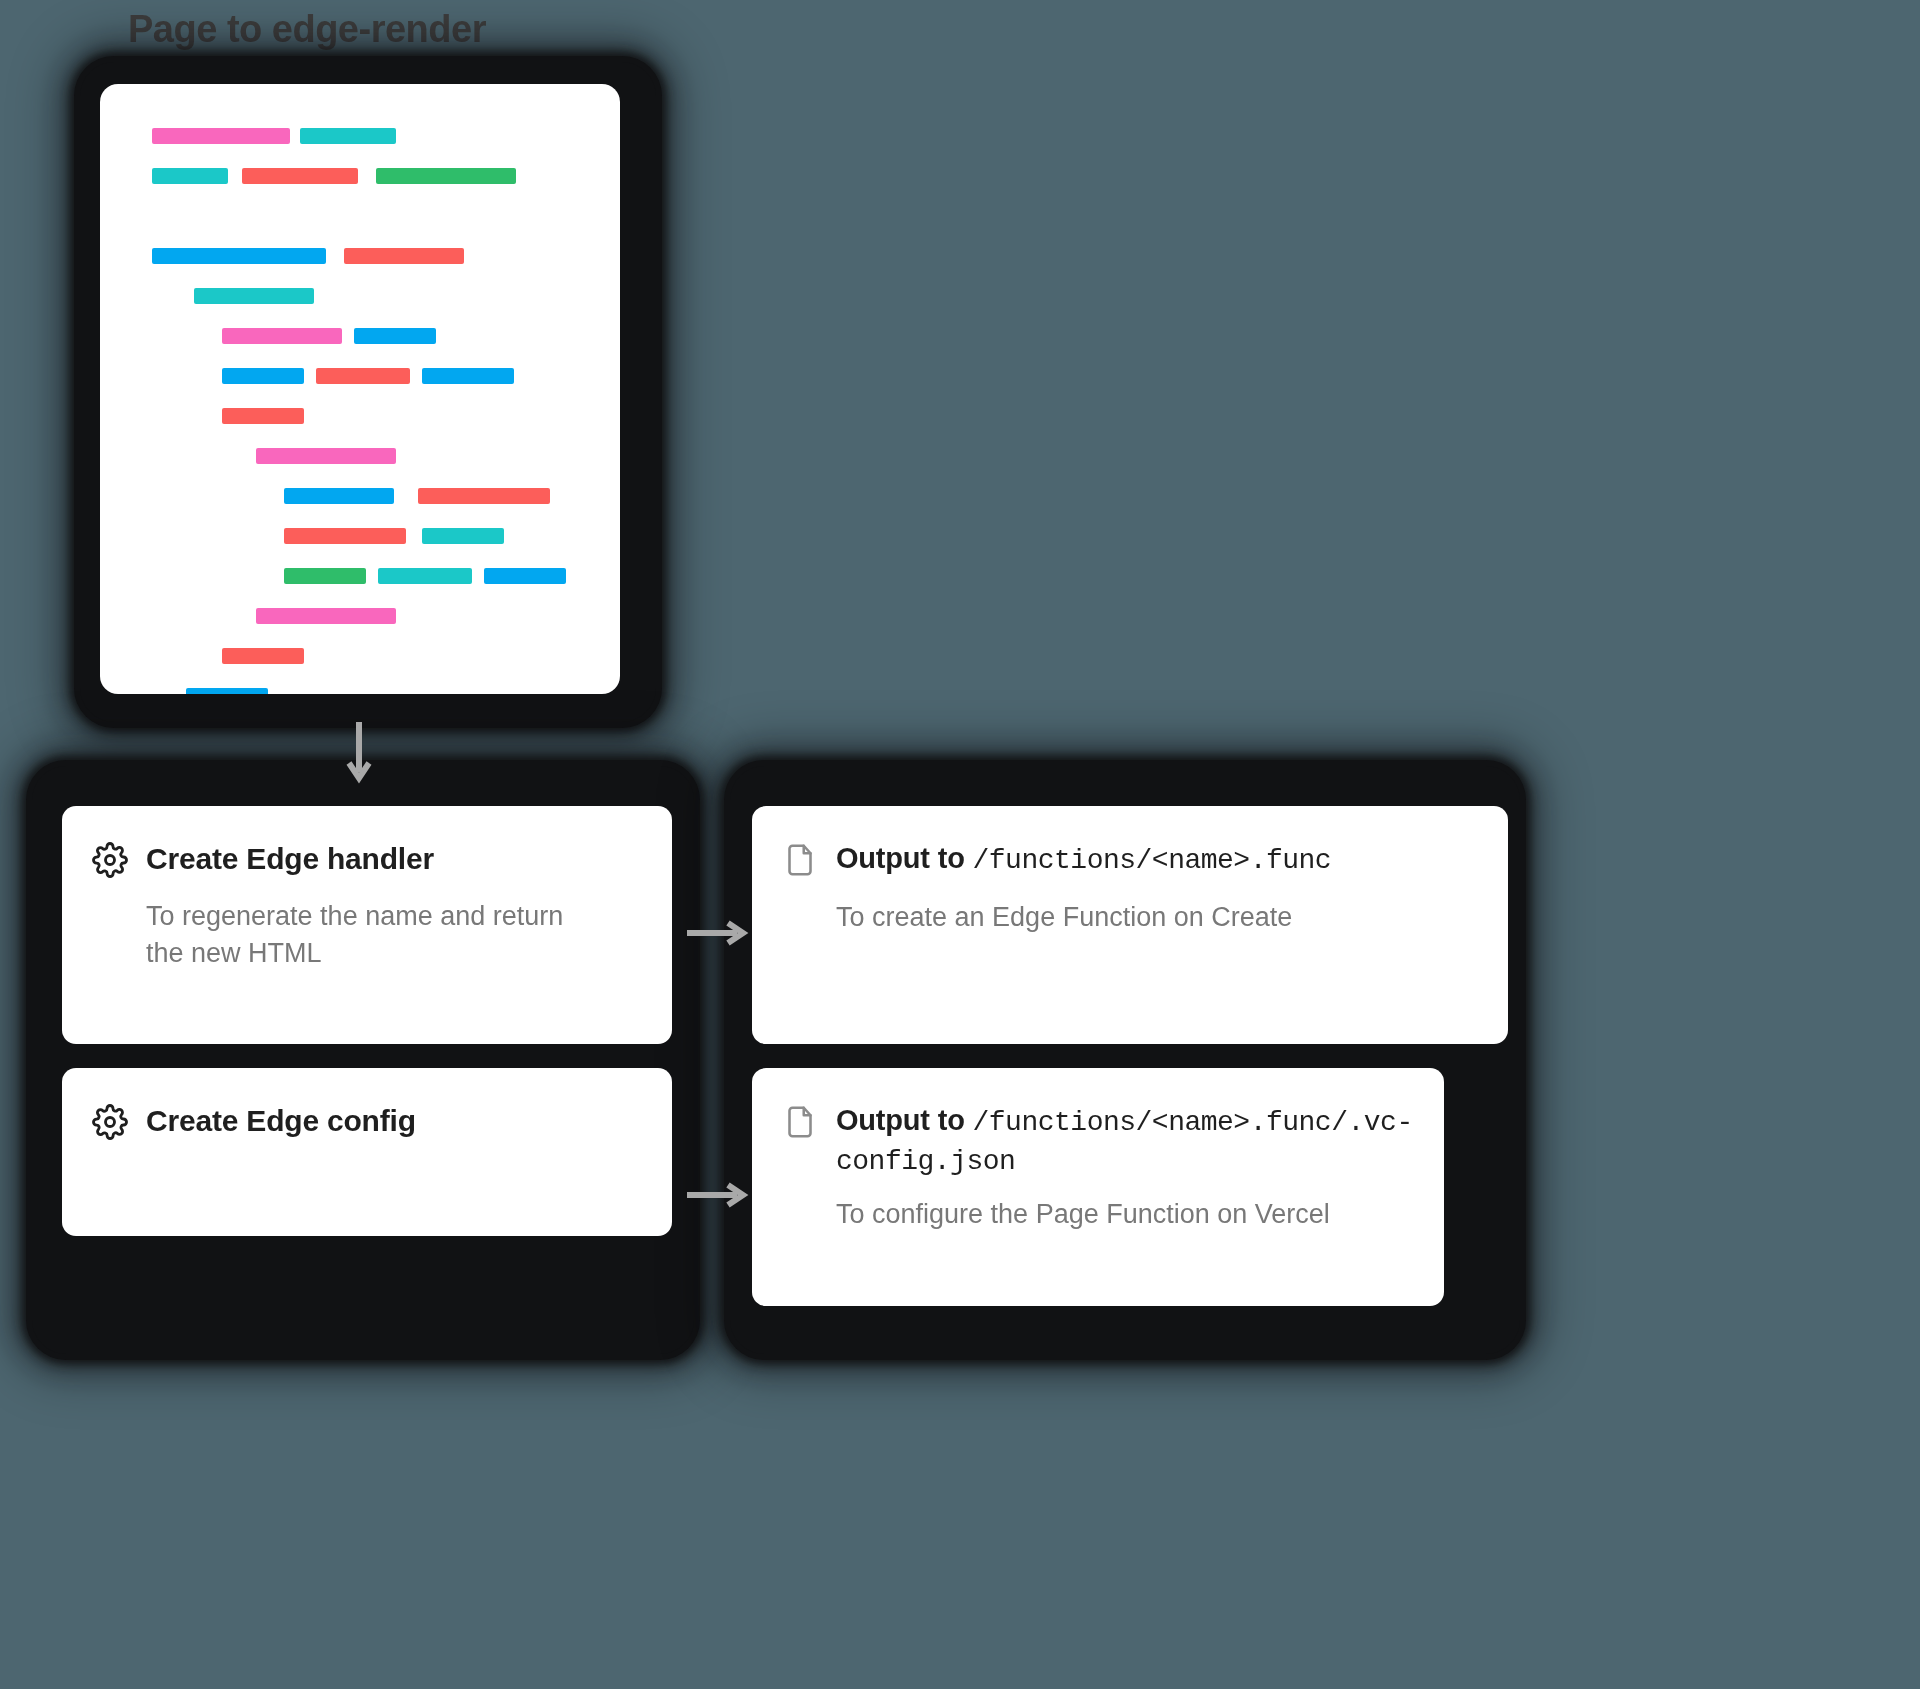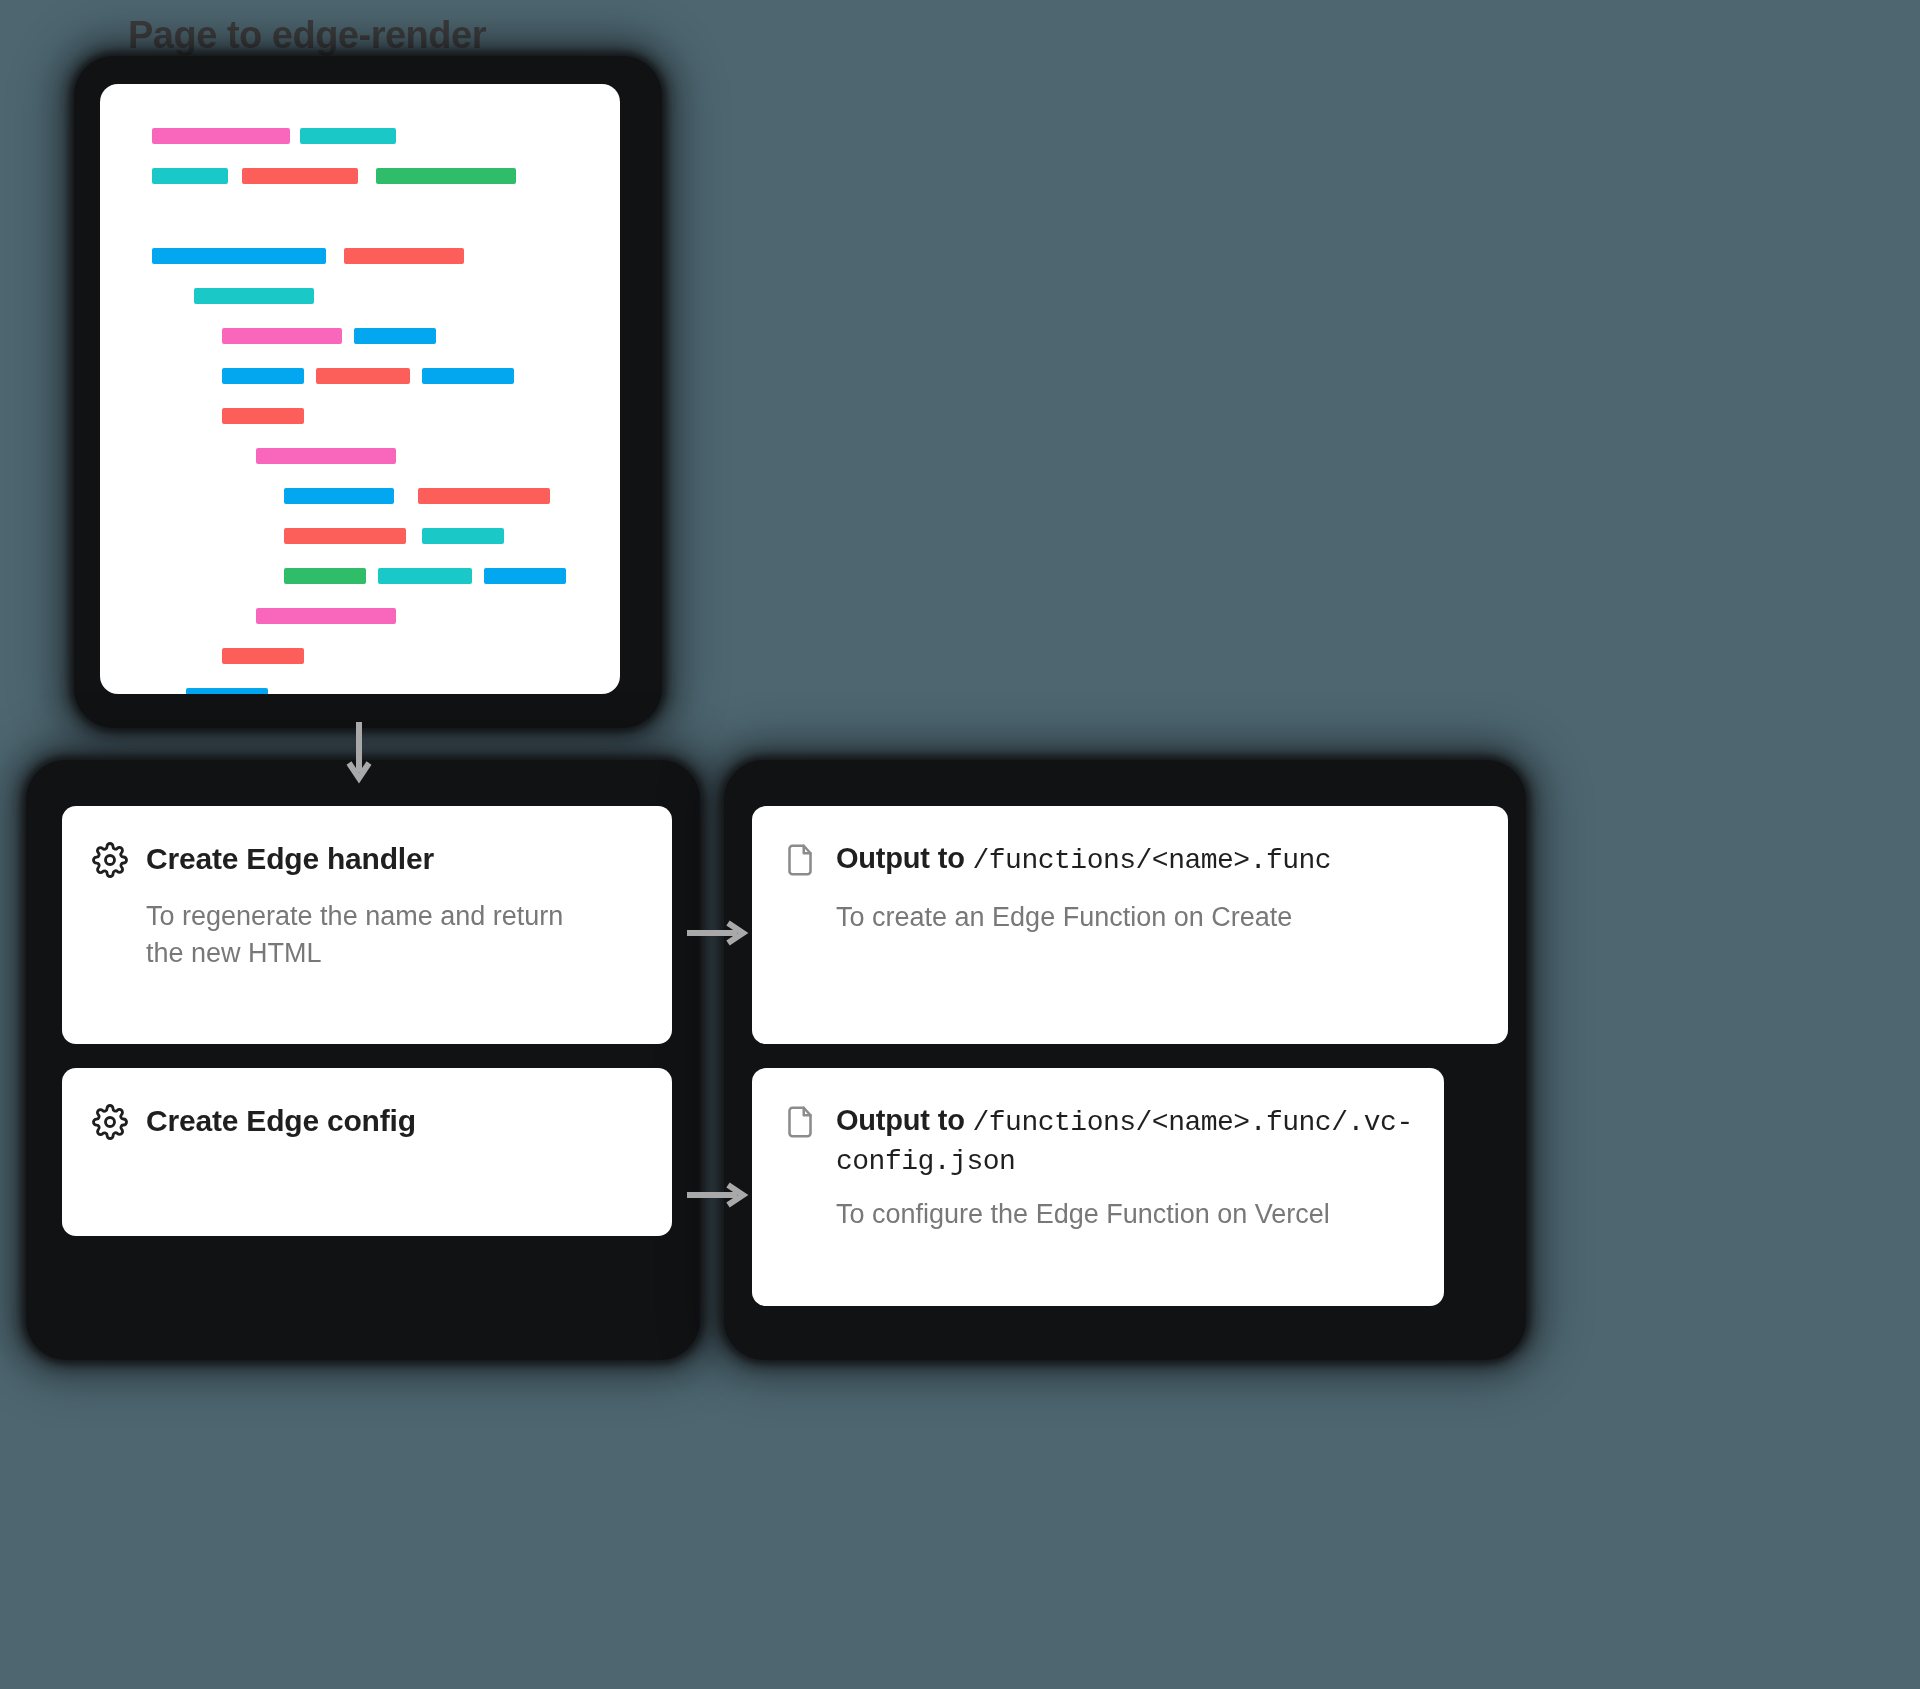--- a/index.html
+++ b/index.html
@@ -14,21 +14,21 @@
     position: relative;
     font-family: "Liberation Sans", sans-serif;
     -webkit-font-smoothing: antialiased;
     overflow: hidden;
   }
 
   
   .diagram-title {
     position: absolute;
     left: 128px;
-    top: 14px;
+    top: 8px;
     font-size: 38px;
     font-weight: 700;
     letter-spacing: -0.5px;
     color: #3d3d3d;
     white-space: nowrap;
   }
 
   
   .halo {
     position: absolute;
@@ -257,14 +257,14 @@
     <span class="card-icon">
       <svg viewBox="0 0 24 24" xmlns="http://www.w3.org/2000/svg" fill="none" stroke="#8c8c8c" stroke-width="1.7" stroke-linecap="round" stroke-linejoin="round">
         <path d="M14.5 2.5H7a2 2 0 0 0-2 2v15a2 2 0 0 0 2 2h10a2 2 0 0 0 2-2V7.5z"></path>
         <path d="M14.5 2.5V7.5H19"></path>
       </svg>
     </span>
     <span class="card-title mono-mix">
       <span>Output to </span><span class="mono">/functions/&lt;name&gt;.func/.vc-config.json</span>
     </span>
   </div>
-  <div class="card-sub">To configure the Edge Function on Vercel</div>
+  <div class="card-sub">To configure the Page Function on Vercel</div>
 </div>
 
 </body></html>

